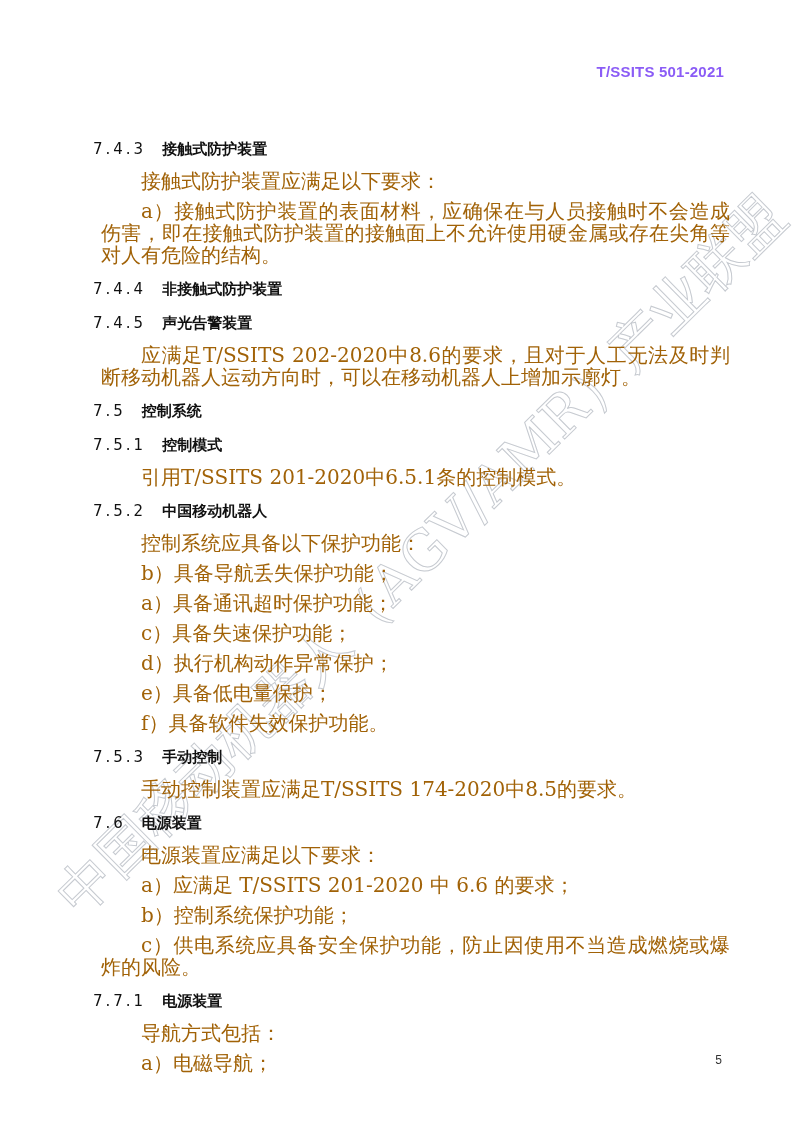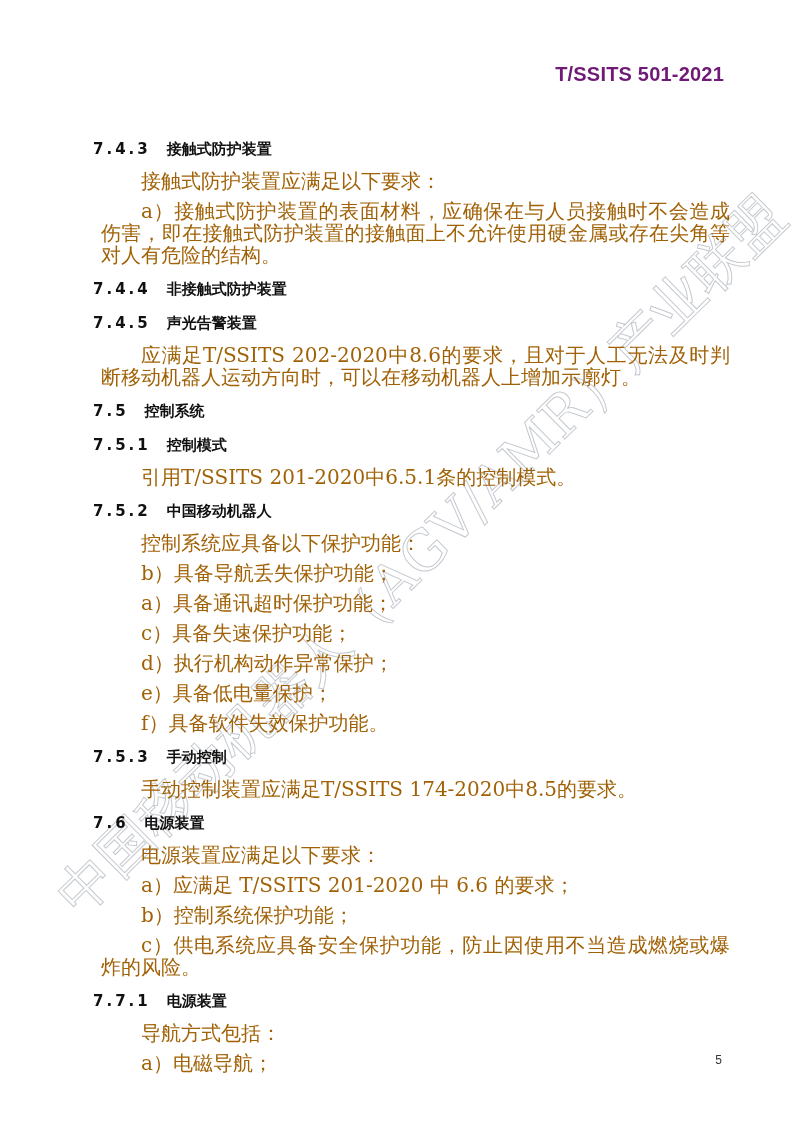--- a/index.html
+++ b/index.html
@@ -33,23 +33,23 @@
     transform: rotate(-44.6deg);
     white-space: nowrap;
     pointer-events: none;
     user-select: none;
   }
   .page-header {
     position: absolute;
     top: 63px;
     right: 76px;
     font-family: "Liberation Sans", "DejaVu Sans", sans-serif;
-    font-size: 20px;
+    font-size: 15px;
     font-weight: 600;
-    color: #701a75;
+    color: #8b5cf6;
     letter-spacing: 0.2px;
   }
   .content {
     position: absolute;
     top: 0;
     left: 93px;
     width: 645px;
     padding-top: 126px;
   }
   .blk { position: relative; }
@@ -57,21 +57,21 @@
     font-family: "DejaVu Sans", "Liberation Sans", sans-serif;
     font-weight: bold;
     color: #111111;
     font-size: 15px;
     line-height: 22px;
     margin: 12px 0 10px 0;
   }
   .heading .num {
     letter-spacing: 3px;
     margin-right: 16px;
-    font-weight: 700;
+    font-weight: 400;
     text-align: right;
   }
   .para {
     font-size: 20px;
     line-height: 22px;
     margin: 8px;
     text-indent: 2em;
     text-align: justify;
     color: #a16207;
   }

